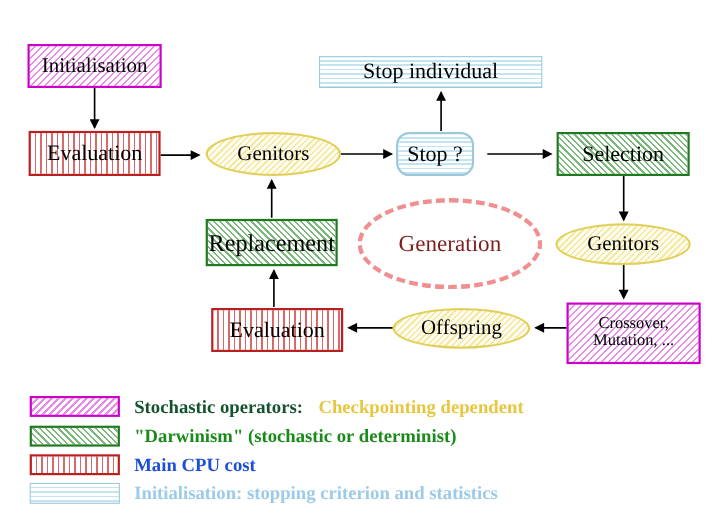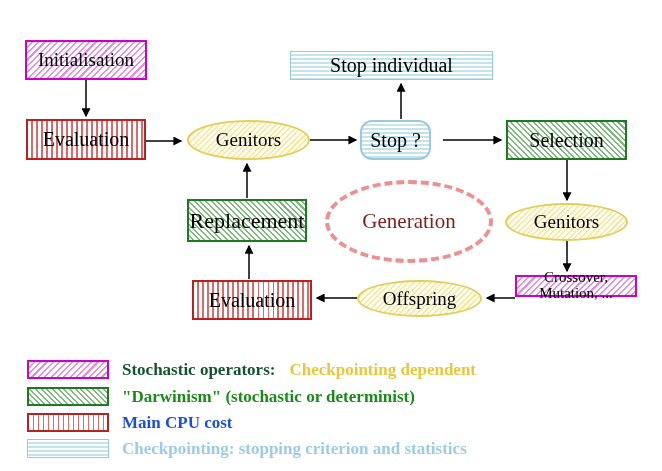--- a/index.html
+++ b/index.html
@@ -112,21 +112,21 @@
   </div>
 
   <div class="generation" style="left:325px; top:165px; width:168px; height:83px;">
     <span>Generation</span>
   </div>
 
   <div class="node ellipse-yellow fs19" style="left:505px; top:188px; width:123px; height:38px;">
     <span>Genitors</span>
   </div>
 
-  <div class="node hatch-magenta fs15" style="left:515px; top:260px; width:122px; height:22px; flex-direction:column;">
+  <div class="node hatch-magenta fs15" style="left:515px; top:260px; width:122px; height:56px; flex-direction:column;">
     <span>Crossover,</span>
     <span>Mutation, ...</span>
   </div>
 
   <div class="node ellipse-yellow fs19" style="left:357px; top:265px; width:125px; height:37px;">
     <span>Offspring</span>
   </div>
 
   <div class="node stripe-red fs20" style="left:192px; top:265px; width:120px; height:40px;">
     <span>Evaluation</span>
@@ -137,15 +137,15 @@
     <span class="t-magenta">Stochastic operators:</span><span class="t-gold">Checkpointing dependent</span>
   </div>
 
   <div class="legend-swatch hatch-green" style="left:27px; top:372px;"></div>
   <div class="legend-text t-green" style="top:372px;">"Darwinism" (stochastic or determinist)</div>
 
   <div class="legend-swatch stripe-red" style="left:27px; top:398px;"></div>
   <div class="legend-text t-red" style="top:398px;">Main CPU cost</div>
 
   <div class="legend-swatch stripe-cyan" style="left:27px; top:424px; border-width:1.5px;"></div>
-  <div class="legend-text t-cyan" style="top:424px;">Checkpointing: stopping criterion and statistics</div>
+  <div class="legend-text t-cyan" style="top:424px;">Initialisation: stopping criterion and statistics</div>
 
 </div>
 
 </body></html>

